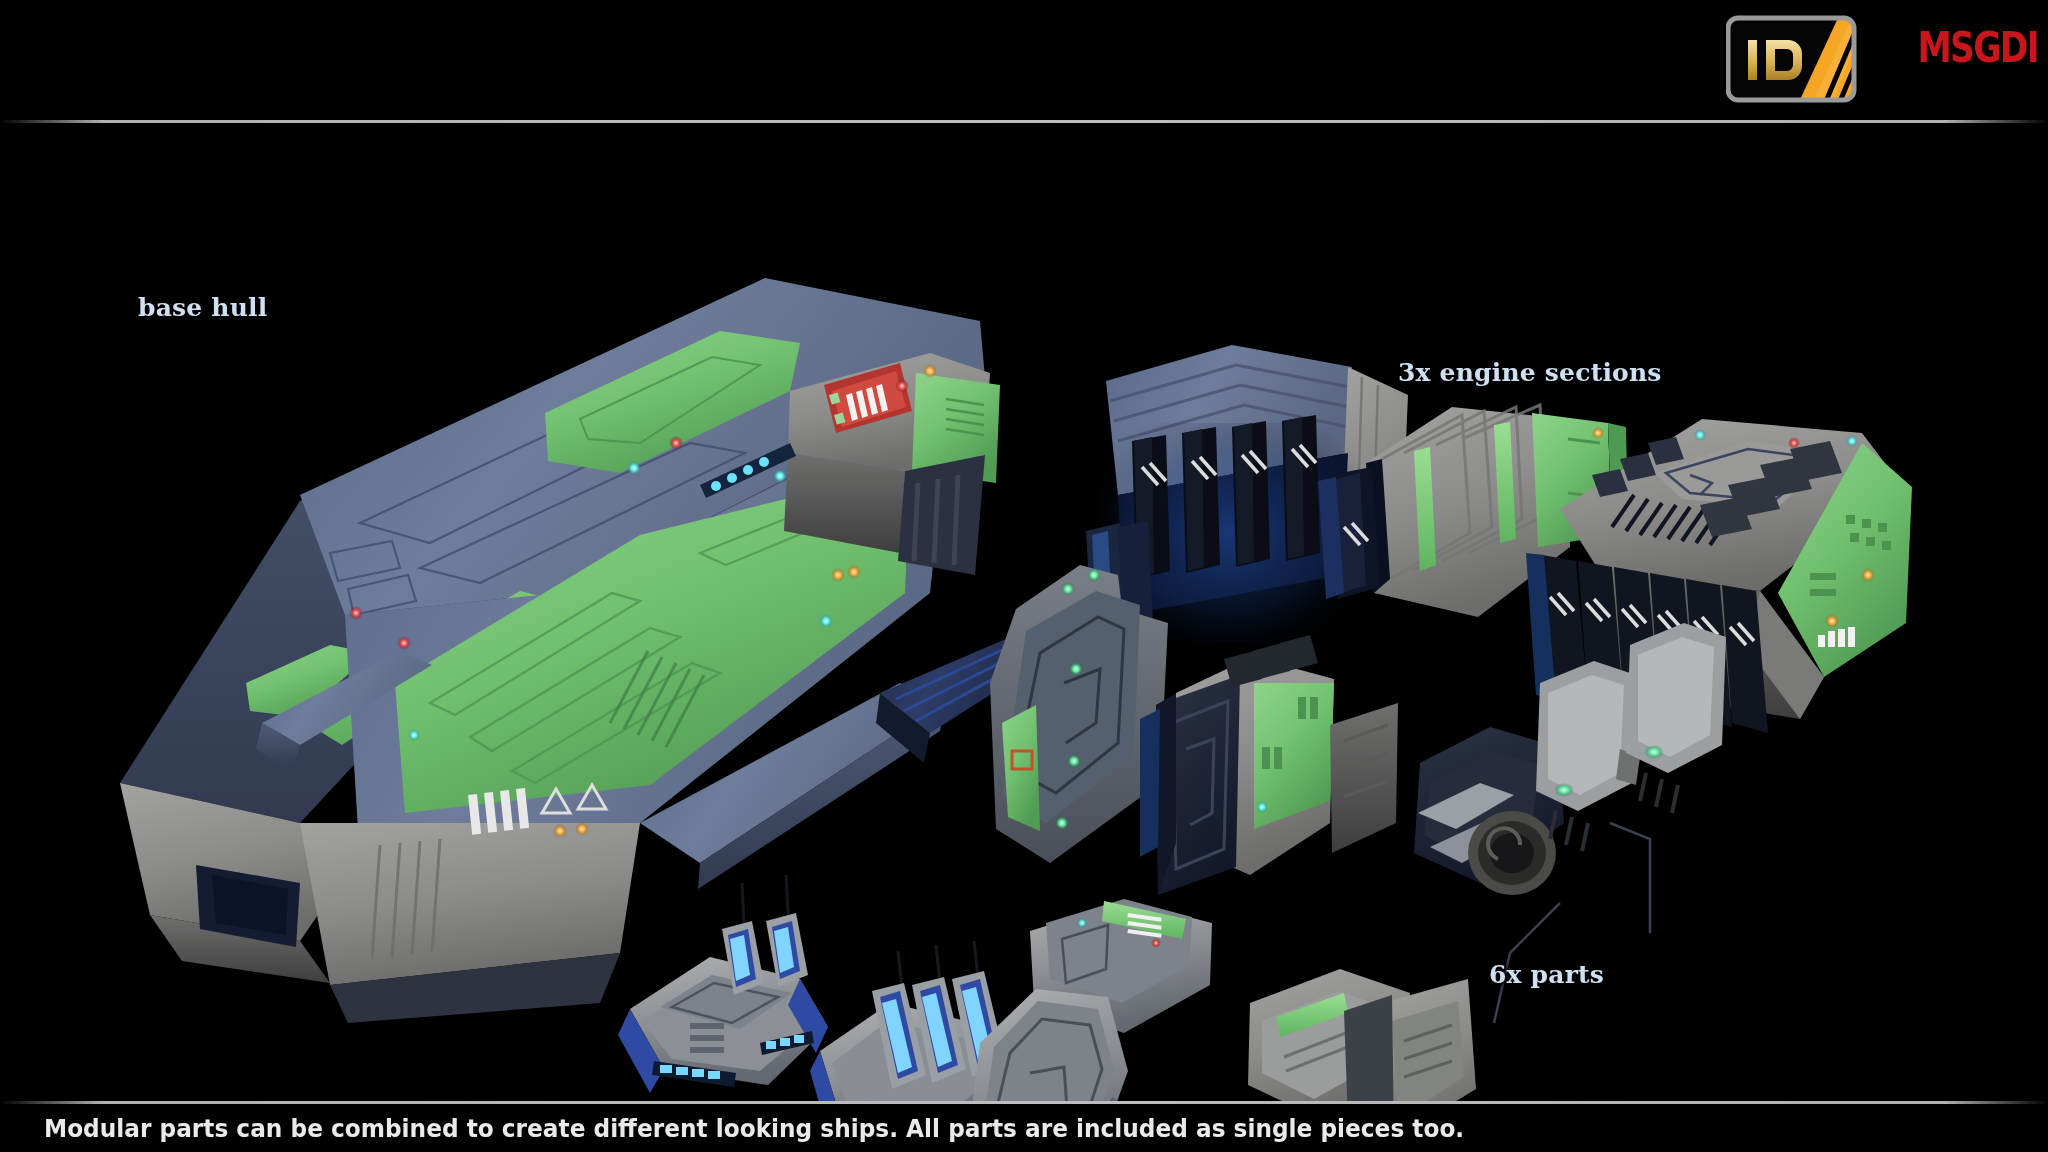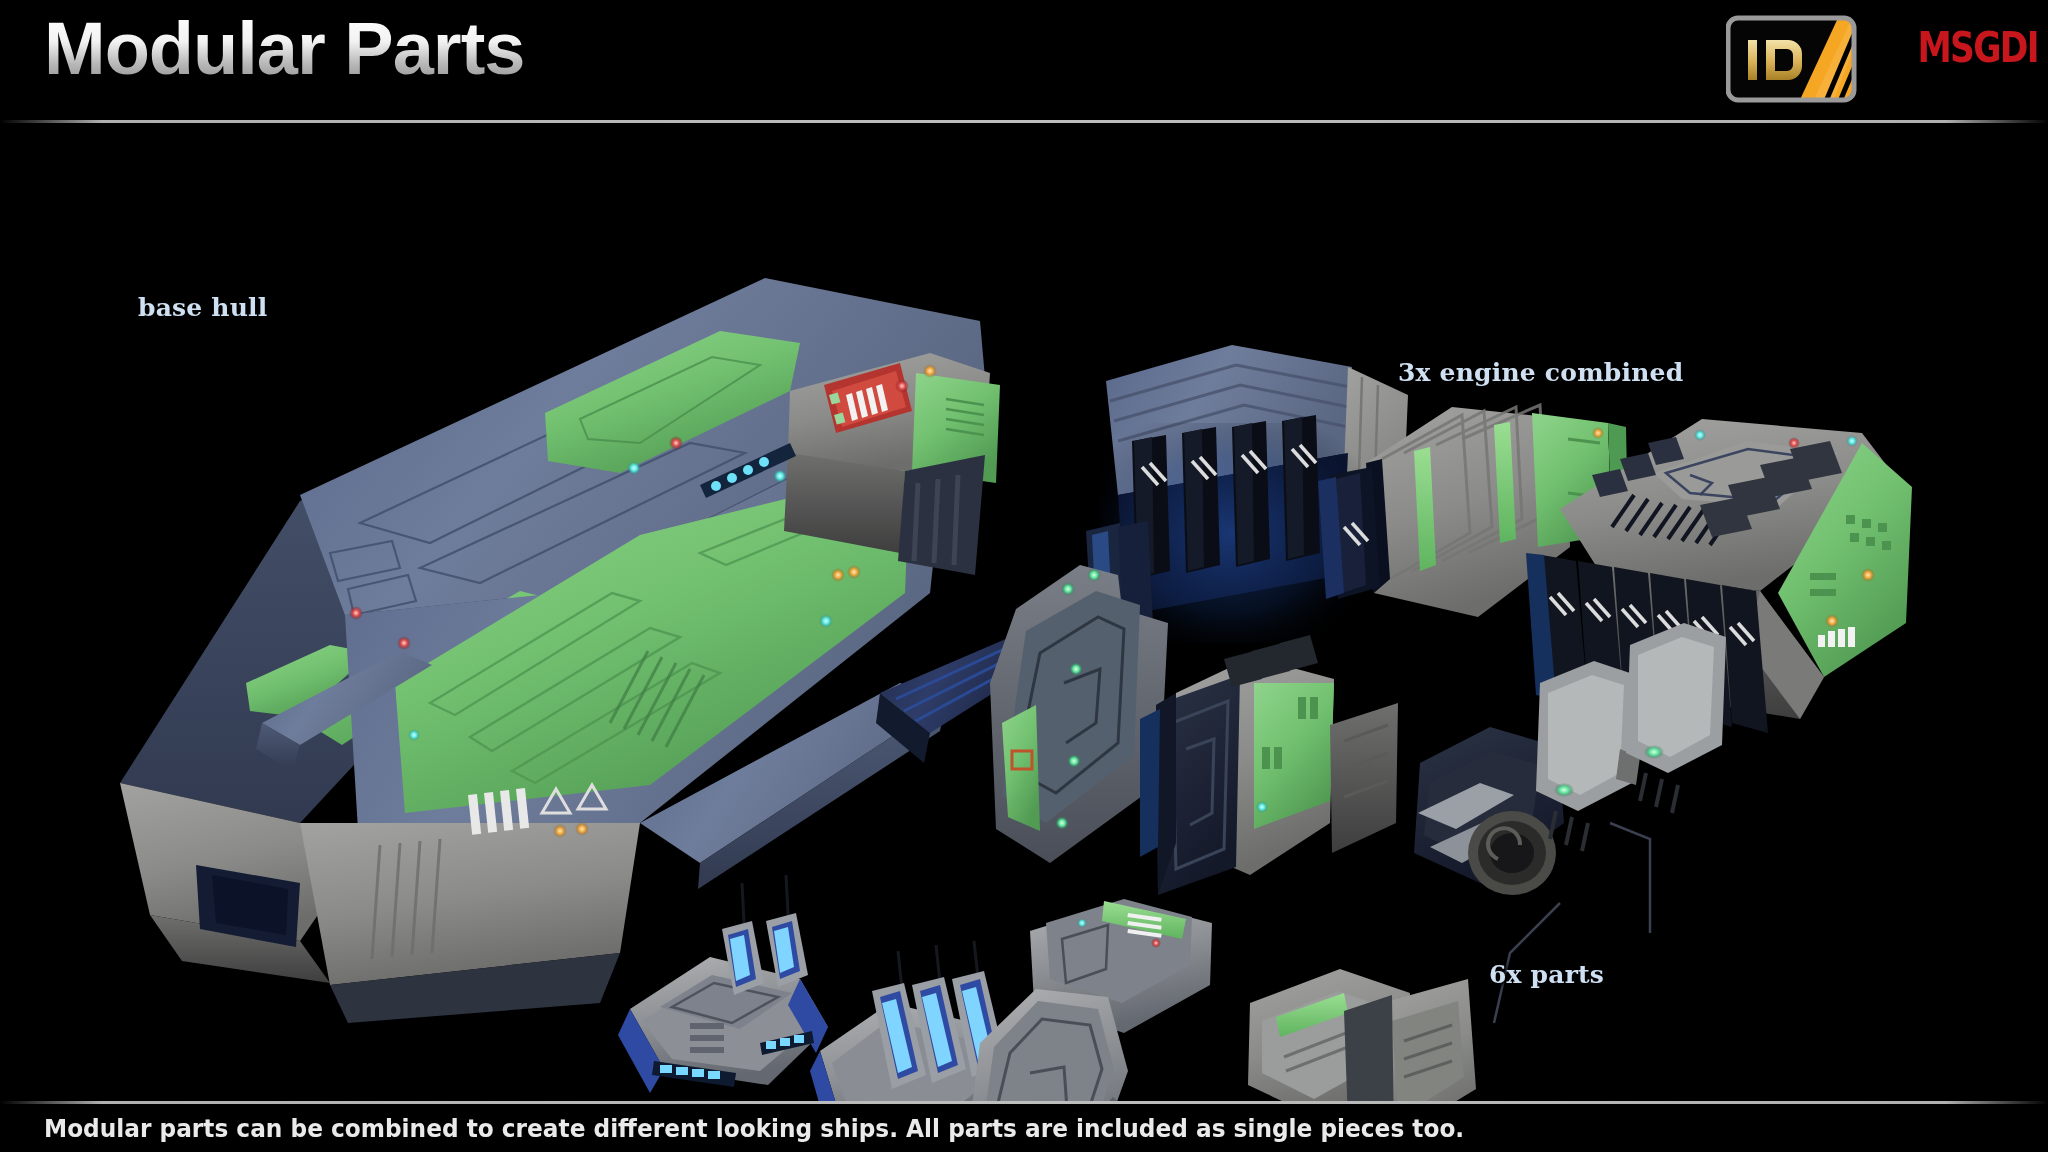--- a/index.html
+++ b/index.html
@@ -79,21 +79,20 @@
     letter-spacing:0px; white-space:nowrap;
     transform:scaleX(0.93); transform-origin:left center;
     text-shadow:0 1px 2px #000;
   }
 </style>
 </head>
 <body>
 
 <div id="header">
 
-  <div id="page-title">Modular Parts</div>
 
   <div id="brand-block">
 
     <svg id="id-badge" viewBox="0 0 140 90">
       <defs>
         <clipPath id="badgeClip">
           <path d="M12 4 H118 A10 10 0 0 1 128 14 V76 A10 10 0 0 1 118 86 H12 A10 10 0 0 1 2 76 V14 A10 10 0 0 1 12 4 Z"></path>
         </clipPath>
         <linearGradient id="idGold" x1="0" y1="0" x2="0" y2="1">
           <stop offset="0%" stop-color="#f4e2a8"></stop>
@@ -774,19 +773,19 @@
     </g>
     <g fill="#5b5f68">
       <rect x="1096" y="994" width="26" height="7" transform="rotate(-50 1096 994)"></rect>
       <rect x="1108" y="1002" width="26" height="7" transform="rotate(-50 1108 1002)"></rect>
     </g>
   </g>
 
 </svg>
 
   <div class="callout" id="label-base-hull">base hull</div>
-  <div class="callout" id="label-engine">3x engine combined</div>
+  <div class="callout" id="label-engine">3x engine sections</div>
   <div class="callout" id="label-parts">6x parts</div>
 
 </div>
 
 <div class="hrule" id="rule-bottom"></div>
 <div id="caption">Modular parts can be combined to create different looking ships. All parts are included as single pieces too.</div>
 
 </body></html>

